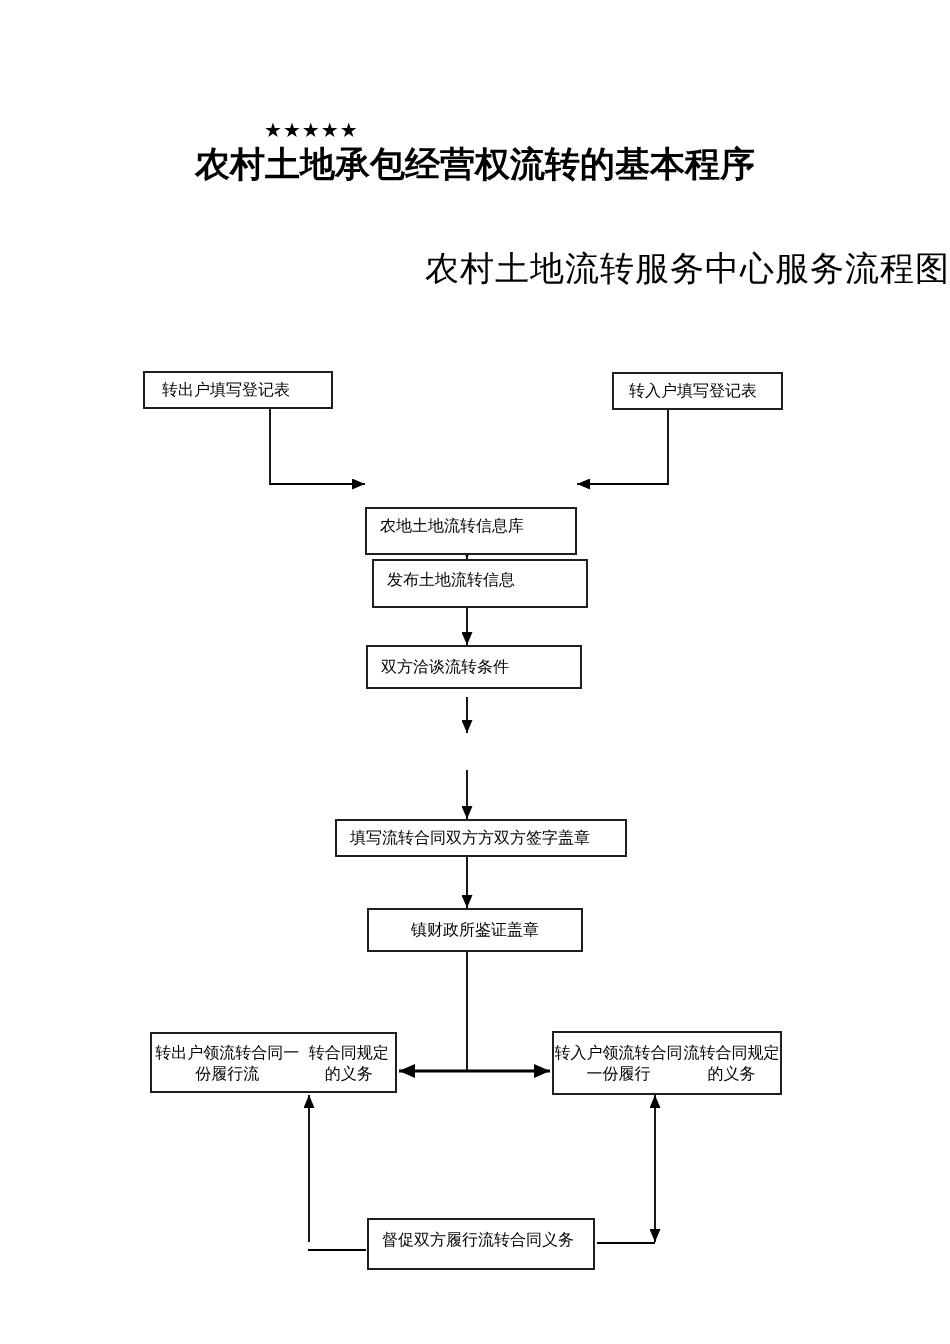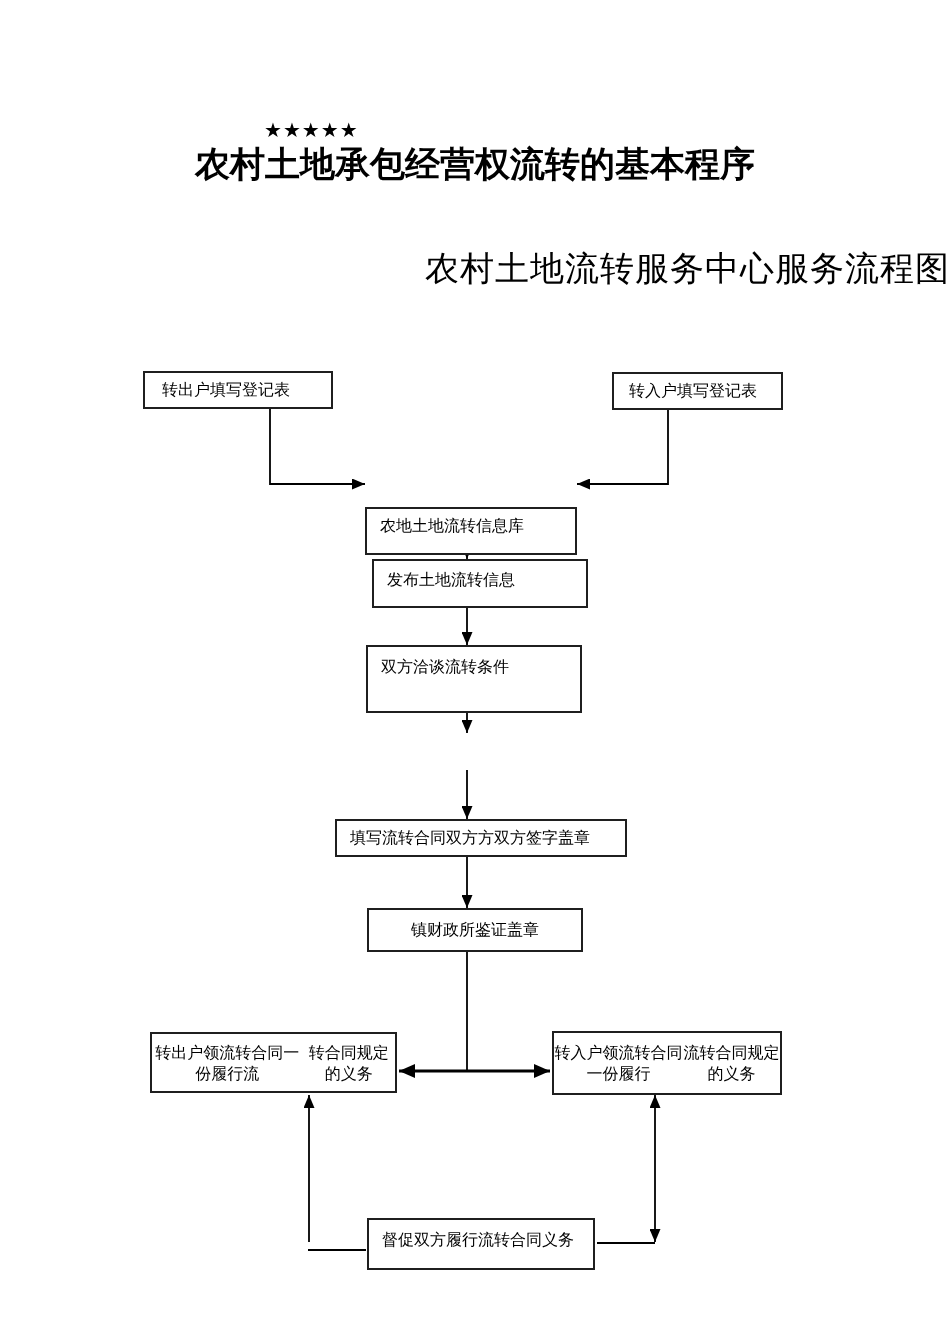--- a/index.html
+++ b/index.html
@@ -42,21 +42,21 @@
   .all-center{display:flex;align-items:center;justify-content:center;text-align:center;}
   .two-line{
     display:flex;flex-direction:row;justify-content:center;
     align-items:center;text-align:center;line-height:21px;
   }
   
   #box-out-reg      {left:143px;top:371px;width:190px;height:38px;padding-left:17px;}
   #box-in-reg       {left:612px;top:372px;width:171px;height:38px;padding-left:15px;}
   #box-info-db      {left:365px;top:460px;width:212px;height:48px;margin-top:47px;}
   #box-publish      {left:366px;top:559px;width:216px;height:49px;padding-top:9px;margin-left:6px;}
-  #box-negotiate    {left:366px;top:645px;width:216px;height:68px;padding-top:10px;}
+  #box-negotiate    {left:366px;top:645px;width:216px;height:44px;padding-top:10px;}
   #box-contract-text{left:293px;top:733px;width:360px;height:37px;}
   #box-fill-sign    {left:335px;top:819px;width:292px;height:38px;}
   #box-town-seal    {left:367px;top:908px;width:216px;height:44px;text-align:right;}
   #box-out-duty     {left:150px;top:1032px;width:247px;height:61px;}
   #box-in-duty      {left:552px;top:1031px;width:230px;height:64px;}
   #box-supervise    {left:367px;top:1218px;width:228px;height:52px;padding-top:10px;font-family:Liberation Serif, serif;}
 </style>
 </head>
 <body>
 

